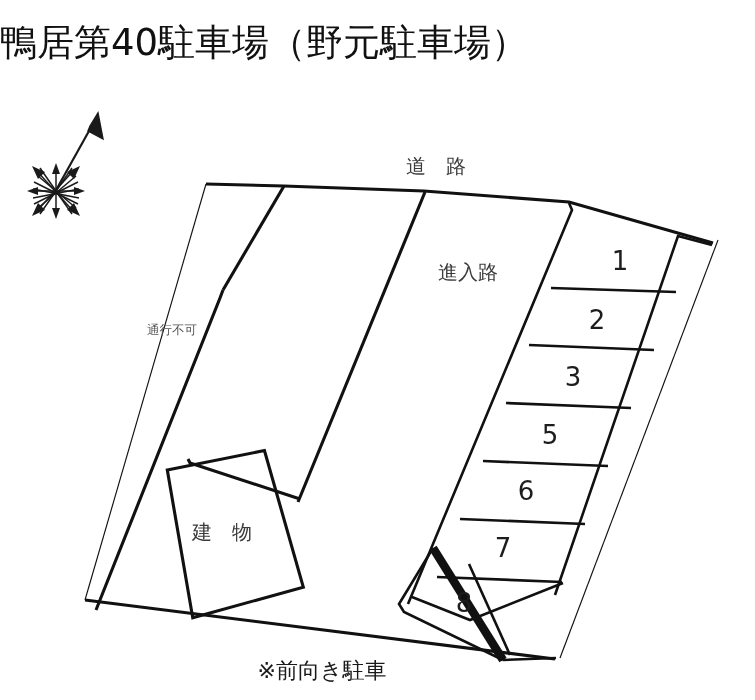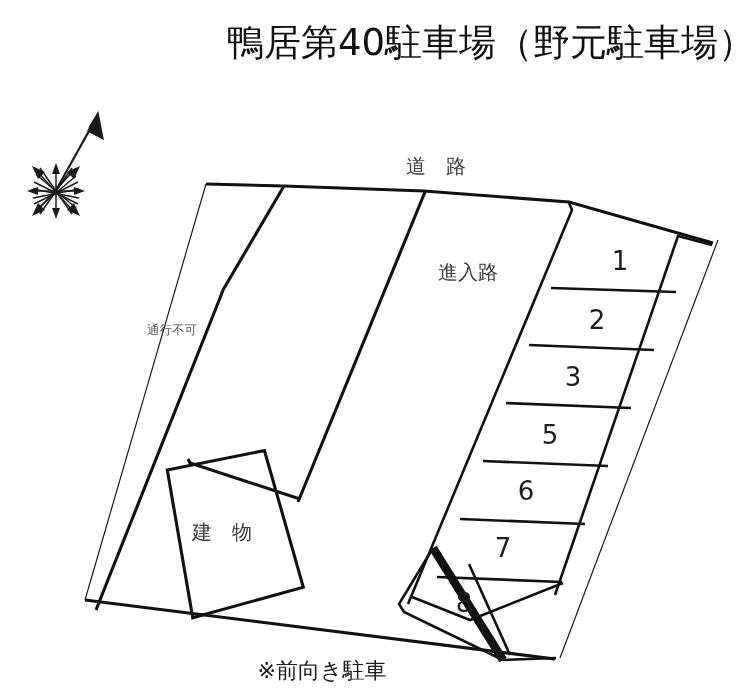--- a/index.html
+++ b/index.html
@@ -19,21 +19,21 @@
     position: relative;
     width: 755px;
     height: 700px;
     background: #ffffff;
   }
   .title-bar {
     position: absolute;
     top: 18px;
     left: 0;
     width: 755px;
-    text-align: right;
+    text-align: left;
     font-size: 37px;
     font-weight: 500;
     letter-spacing: 0px;
     color: #111111;
     font-family: "DejaVu Sans", "Liberation Sans", sans-serif;
     white-space: nowrap;
   }
   svg#diagram {
     position: absolute;
     top: 0;

